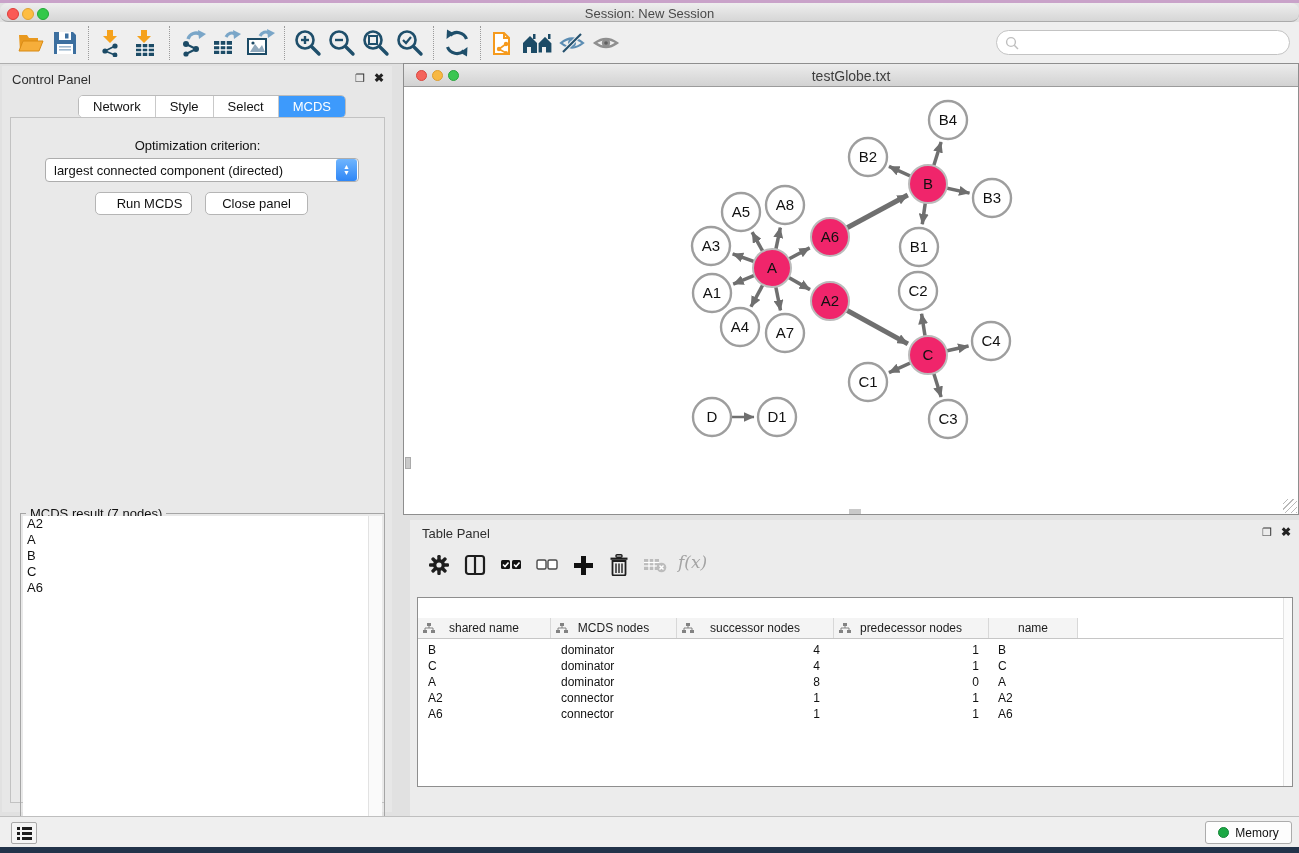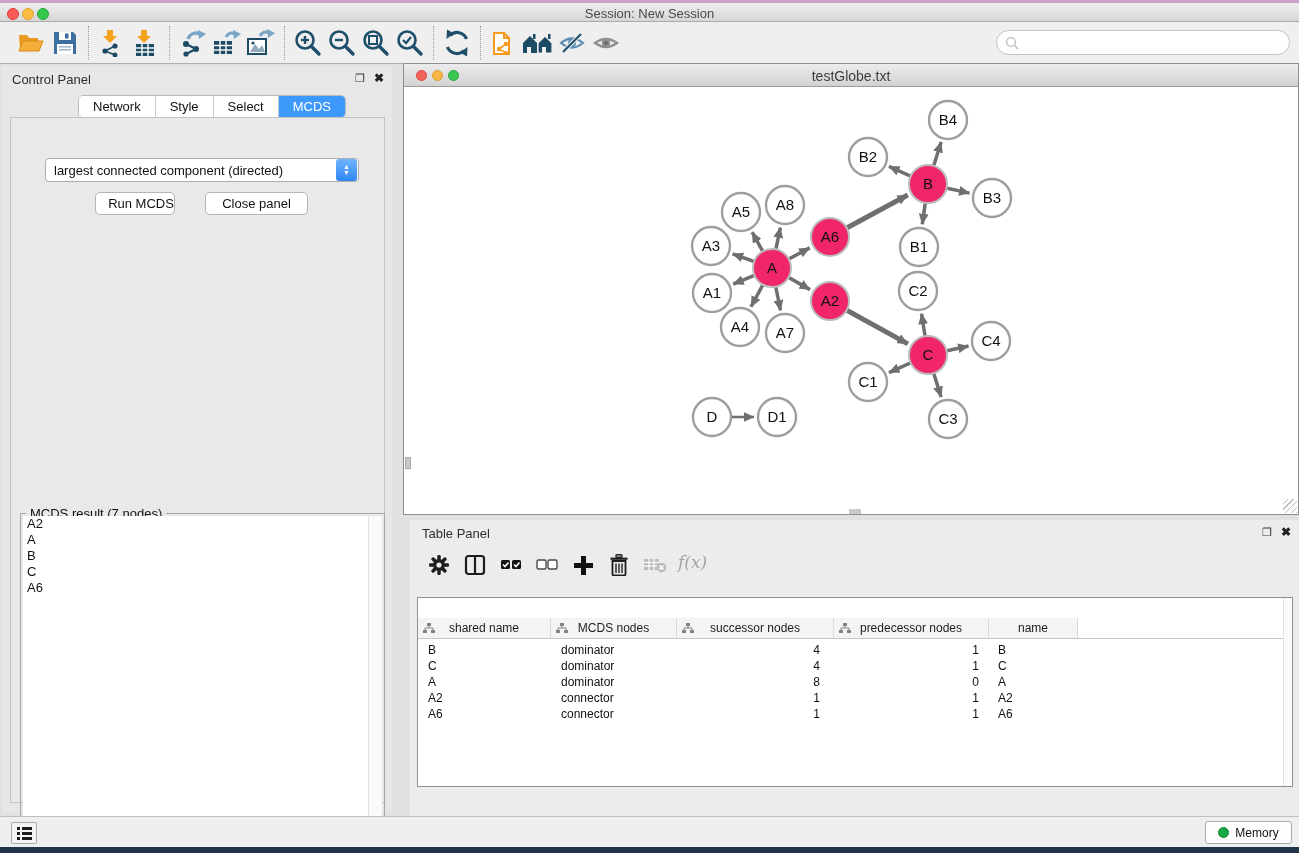--- a/index.html
+++ b/index.html
@@ -5,21 +5,21 @@
   * { margin:0; padding:0; box-sizing:border-box; }
   html,body { width:1299px; height:853px; overflow:hidden; font-family:"Liberation Sans", sans-serif; background:#E1E1E1; }
   .app { position:absolute; inset:0; }
 
   
   .desktop-strip-top { position:absolute; left:0; top:0; width:1299px; height:3px; background:#C9A2C9; }
   .desktop-strip-bottom { position:absolute; left:0; top:847px; width:1299px; height:6px; background:#22334A; }
 
   
   .titlebar { position:absolute; left:0; top:3px; width:1299px; height:19px;
-    background:linear-gradient(#EEEEEE,#D6D6D6); border-bottom:1px solid #ABABAB; }
+    background:linear-gradient(#EEEEEE,#D6D6D6); border-bottom:1px solid #ABABAB;border-radius:8px; }
   .titlebar .title { position:absolute; left:0; right:0; top:3px; text-align:center; font-size:13px; color:#4A4A4A; }
   .tl { position:absolute; width:12px; height:12px; border-radius:50%; top:5px; }
   .tl.red { left:7px; background:#FB5A55; border:1px solid #DE3E39; }
   .tl.yellow { left:22px; background:#FDBD41; border:1px solid #DFA133; }
   .tl.green { left:37px; background:#34C84A; border:1px solid #23A837; }
 
   
   .toolbar { position:absolute; left:0; top:22px; width:1299px; height:42px; background:#EFEFEF;
     border-bottom:1px solid #AEAEAE; display:flex; align-items:center; }
   .tb-icon { width:34px; height:32px; display:flex; align-items:center; justify-content:center; position:relative; cursor:default; }
@@ -48,21 +48,21 @@
     border:1px solid #C2C2C2; }
   .opt-label { position:absolute; left:0; right:0; top:20px; text-align:center; font-size:13px; color:#111; }
   .dropdown { position:absolute; left:34px; top:40px; width:314px; height:24px; background:#FFFFFF;
     border:1px solid #ADADAD; border-radius:4px; display:flex; align-items:center; }
   .dropdown .dd-text { flex:1; font-size:13px; color:#111; padding-left:8px; white-space:nowrap; }
   .dd-stepper { width:21px; height:22px; border-radius:3px; background:linear-gradient(#6FB5FE,#2E86F6);
     display:flex; flex-direction:column; align-items:center; justify-content:center; color:#fff; margin-right:1px; }
   .dd-stepper span { font-size:7px; line-height:6px; }
   .btn { position:absolute; height:23px; background:#FFFFFF; border:1px solid #B5B5B5; border-radius:5px;
     font-size:13px; color:#111; display:flex; align-items:center; justify-content:center; cursor:default; }
-  .btn-run { left:84px; top:74px; width:80px;padding-left:12px; }
+  .btn-run { left:84px; top:74px; width:97px;padding-left:12px; }
   .btn-close { left:194px; top:74px; width:103px; }
 
   .result-box { position:absolute; left:9px; top:395px; width:365px; height:339px; border:1px solid #A5A5A5; }
   .result-label { position:absolute; left:5px; top:-8px; background:#E9E9E9; padding:0 4px; font-size:13px; color:#111; }
   .result-list { position:absolute; inset:2px; background:#FFFFFF; overflow:hidden; }
   .result-scroll { position:absolute; right:2px; top:2px; bottom:2px; width:14px; background:#FAFAFA; border-left:1px solid #E2E2E2; }
   .result-item { font-size:13px; color:#111; padding:1px 0 1px 4px; line-height:14px; }
 
   
   .net-frame { position:absolute; left:403px; top:63px; width:896px; height:452px; border:1px solid #8E8E8E;
@@ -284,20 +284,21 @@
       <span class="float-glyph">❐</span>
       <span class="close-glyph">✖</span>
     </div>
     <div class="seg-tabs cp-tabs">
       <div class="seg-tab">Network</div>
       <div class="seg-tab">Style</div>
       <div class="seg-tab">Select</div>
       <div class="seg-tab active">MCDS</div>
     </div>
     <div class="cp-content">
+      <div class="opt-label">Optimization criterion:</div>
       <div class="dropdown">
         <span class="dd-text">largest connected component (directed)</span>
         <span class="dd-stepper">
             <span>▲</span>
             <span>▼</span>
           </span>
       </div>
       <div class="btn btn-run">Run MCDS</div>
       <div class="btn btn-close">Close panel</div>
       <div class="result-box">

